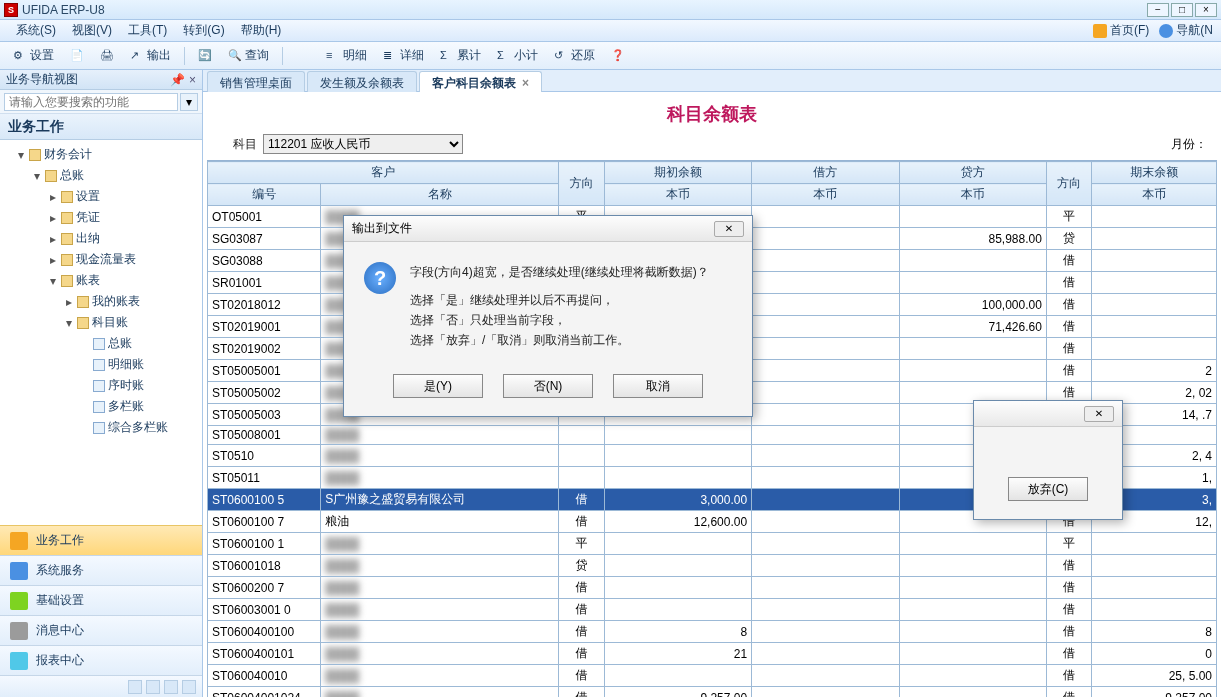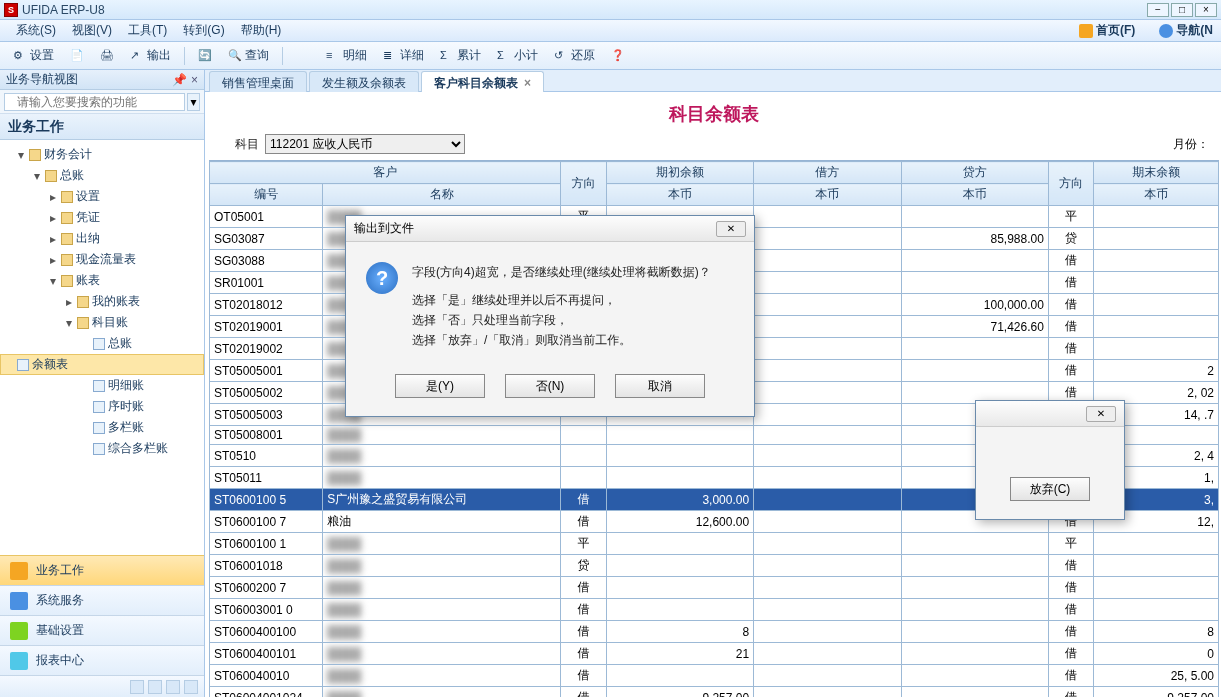--- a/index.html
+++ b/index.html
@@ -8,40 +8,40 @@
 
 .titlebar { height: 20px; background: linear-gradient(#e8f4ff,#d4e8fb); border-bottom: 1px solid #a9c7e8; display: flex; align-items: center; padding: 0 4px; }
 .titlebar .logo { width: 14px; height: 14px; background: #c00; border: 1px solid #800; margin-right: 4px; font-size: 9px; color:#fff; font-weight:bold; text-align:center; line-height:12px;}
 .titlebar .title { color: #2a4865; font-size: 12px; }
 .titlebar .wincontrols { margin-left: auto; display: flex; gap: 2px; }
 .titlebar .wincontrols span { width: 22px; height: 14px; border: 1px solid #8aa; background: #eef6ff; text-align: center; line-height: 12px; font-size: 10px; cursor: pointer; }
 
 
 .menubar { height: 22px; background: linear-gradient(#f2f8ff,#dbeafc); border-bottom: 1px solid #a9c7e8; display: flex; align-items: center; padding: 0 8px; }
 .menubar .menuitem { padding: 11px 8px; color: #1a3a5c; cursor: pointer; }
-.menubar .right { margin-left: auto; display: flex; gap: 24px; align-items: center; font-weight: bold; }
+.menubar .right { margin-left: auto; display: flex; gap: 10px; align-items: center; }
 .menubar .right .mlink { display: flex; align-items: center; gap: 3px; color: #1a3a5c; cursor: pointer; }
 .mlink .micon { width: 14px; height: 14px; border-radius: 2px; }
 
 
 .toolbar { height: 28px; background: linear-gradient(#f6faff,#e2eefb); border-bottom: 1px solid #a9c7e8; display: flex; align-items: center; padding: 0 6px; gap: 2px; }
 .tbtn { display: flex; align-items: center; gap: 3px; padding: 2px 6px; color: #1a3a5c; cursor: pointer; border: 1px solid transparent; border-radius: 2px; }
 .tbtn .ticon { width: 14px; height: 14px; }
 .tsep { width: 1px; height: 18px; background: #b5cde4; margin: 0 4px; }
 
 
 .body-row { display: flex; height: calc(697px - 20px - 22px - 28px); }
 
 
 .sidebar { width: 205px; background: #f0f6fc; border-right: 1px solid #a9c7e8; display: flex; flex-direction: column; }
 .side-header { height: 20px; background: linear-gradient(#e6f0fb,#d2e4f6); border-bottom: 1px solid #b5cde4; display: flex; align-items: center; padding: 0 6px; color:#1a3a5c; }
 .side-header .shtools { margin-left: auto; display:flex; gap:4px; }
 .side-header .shtools span { cursor:pointer; color:#557; }
 .search-row { height: 24px; display: flex; align-items: center; padding: 2px 4px; border-bottom: 1px solid #d0dfef; }
-.search-row input { flex: 1; height: 18px; border: 1px solid #b5cde4; padding: 0 12px; color: #888; }
+.search-row input { flex: 1; height: 18px; border: 1px solid #b5cde4; padding: 0 4px; color: #888; }
 .search-row .sicon { width: 18px; height: 18px; border: 1px solid #b5cde4; background: #e8f2fb; margin-left: 2px; text-align:center; line-height:16px; cursor:pointer; }
 .side-title { height: 26px; background: linear-gradient(#eaf3fc,#d8e8f8); display:flex; align-items:center; padding:0 8px; font-size:14px; color:#1a3a5c; font-weight:bold; border-bottom:1px solid #b5cde4;}
 .tree { flex: 1; overflow: auto; padding: 4px 0; background: #fff; }
 .tnode { padding: 2px 0 2px 4px; color: #1a3a5c; cursor: pointer; white-space: nowrap; display:flex; align-items:center; gap:3px;}
 .tnode.selected { background: #fde7a8; border:1px solid #e8c565; padding:1px 0 1px 3px;}
 .tnode .arrow { display:inline-block; width:10px; text-align:center; color:#555; }
 .tnode .ficon { width:12px; height:12px; display:inline-block; }
 .ficon.folder { background:#f5d78a; border:1px solid #c9a54a; }
 .ficon.doc { background:#e8f2fb; border:1px solid #88aad0; }
 .ind1{padding-left:16px;} .ind2{padding-left:32px;} .ind3{padding-left:48px;} .ind4{padding-left:64px;} .ind5{padding-left:80px;}
@@ -233,25 +233,20 @@
         <div class="tnode ind4">
           <span class="arrow">▾</span>
           <span class="ficon folder"></span>
           <span>科目账</span>
         </div>
         <div class="tnode ind5">
           <span class="arrow"></span>
           <span class="ficon doc"></span>
           <span>总账</span>
         </div>
-        <div class="tnode ind5 selected">
-          <span class="arrow"></span>
-          <span class="ficon doc"></span>
-          <span>余额表</span>
-        </div>
         <div class="tnode ind5">
           <span class="arrow"></span>
           <span class="ficon doc"></span>
           <span>明细账</span>
         </div>
         <div class="tnode ind5">
           <span class="arrow"></span>
           <span class="ficon doc"></span>
           <span>序时账</span>
         </div>
@@ -271,20 +266,24 @@
           <span class="bicon" style="background:#f5a623"></span>
           <span>业务工作</span>
         </div>
         <div class="bsec">
           <span class="bicon" style="background:#4a90e2"></span>
           <span>系统服务</span>
         </div>
         <div class="bsec">
           <span class="bicon" style="background:#7ed321"></span>
           <span>基础设置</span>
+        </div>
+        <div class="bsec">
+          <span class="bicon" style="background:#9b9b9b"></span>
+          <span>消息中心</span>
         </div>
         <div class="bsec">
           <span class="bicon" style="background:#50c8e8"></span>
           <span>报表中心</span>
         </div>
       </div>
     <div class="bottom-mini">
       <span></span>
       <span></span>
       <span></span>

